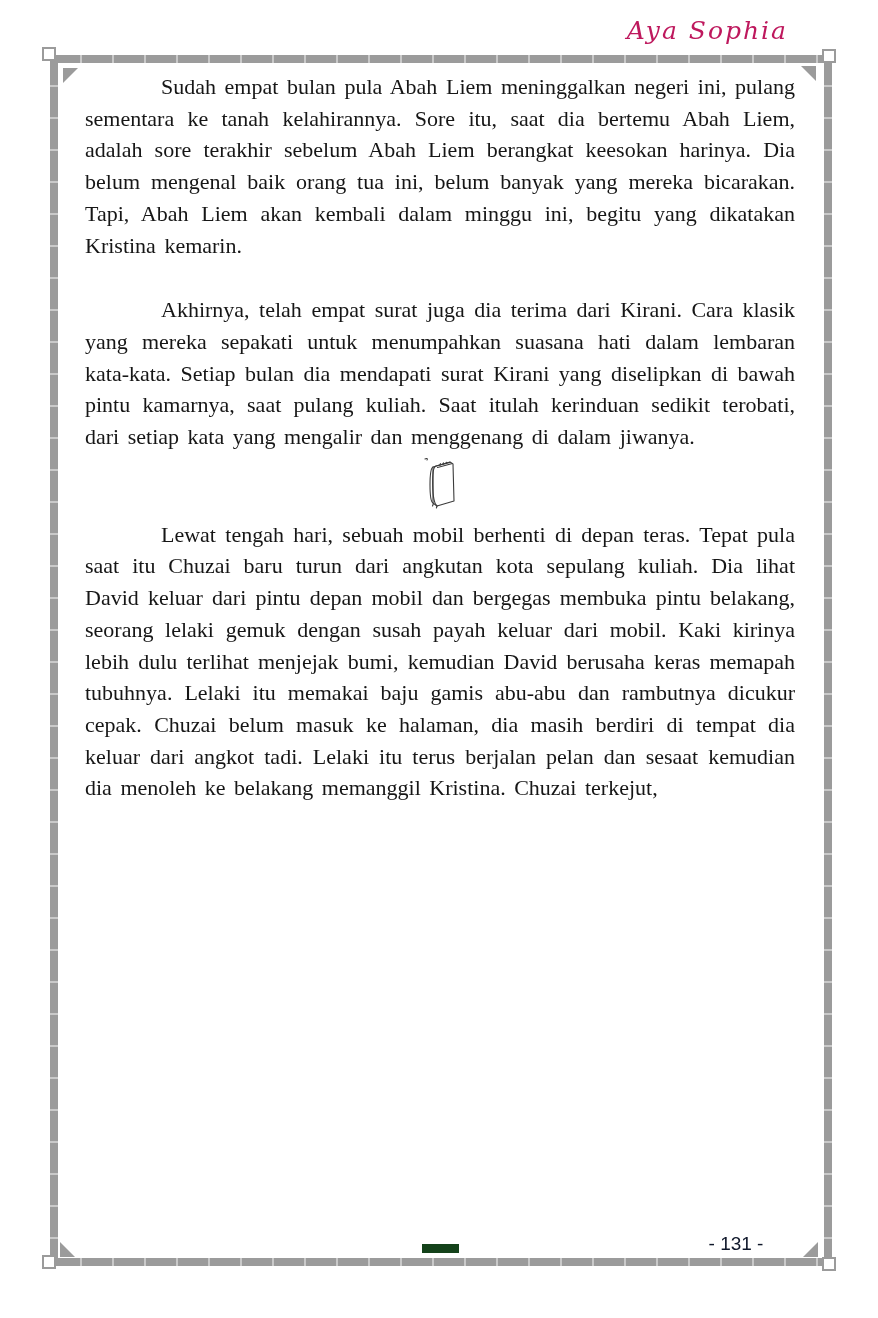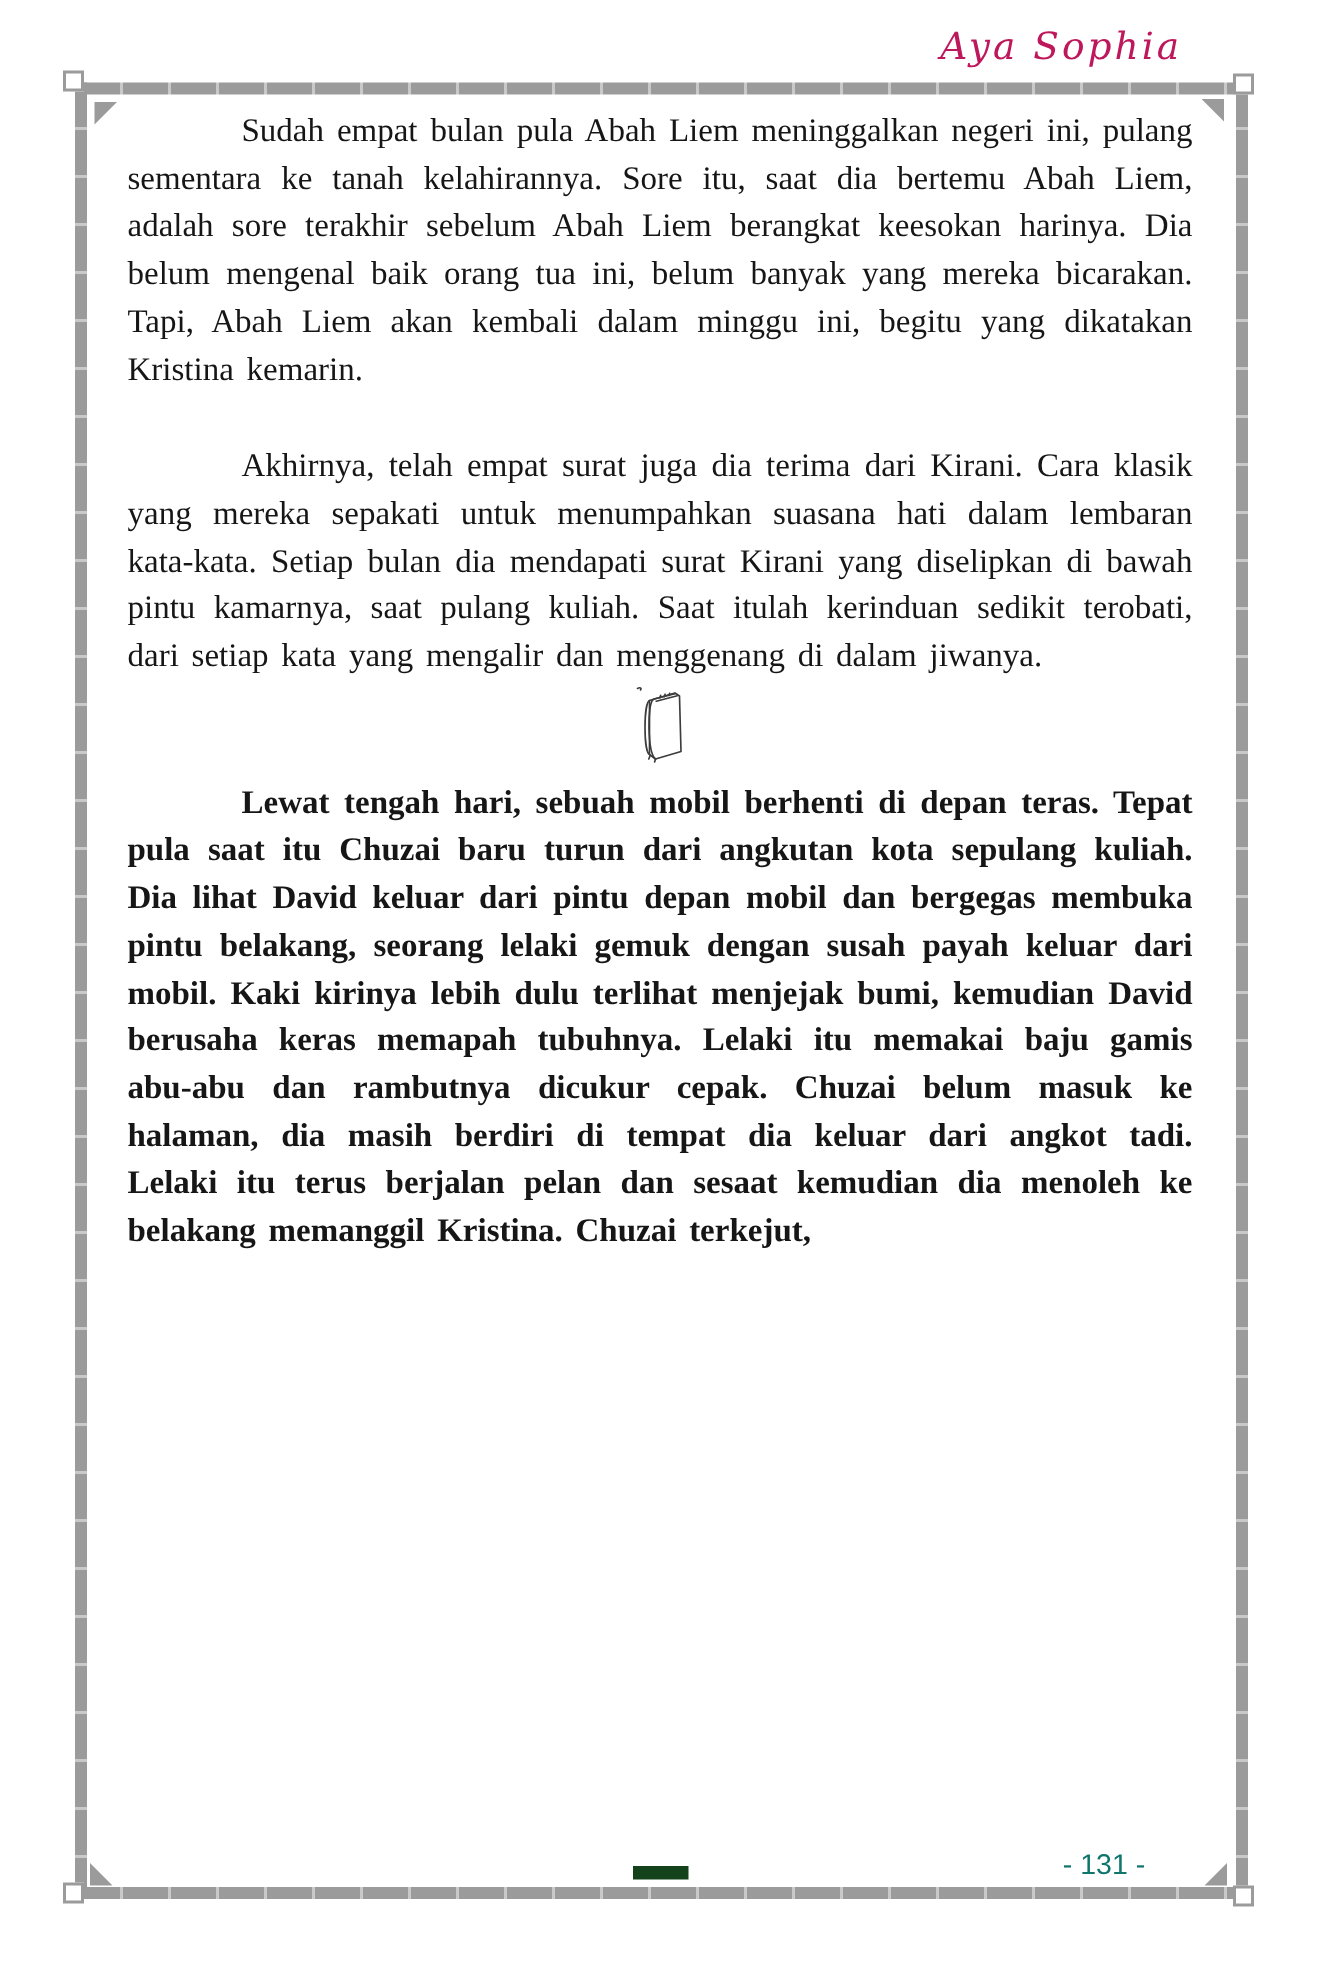--- a/index.html
+++ b/index.html
@@ -58,42 +58,42 @@
     left: 85px; top: 71px; width: 710px;
     font-size: 22px;
     line-height: 31.7px;
     word-spacing: 3px;
     text-align: justify;
     color: #161616;
   }
   .page-body p { margin: 0 0 33px 0; text-indent: 76px; }
   .page-body p.continuation { text-indent: 0; }
   .page-body p.tight { margin-bottom: 4px; margin-top: 21px; }
-  .page-body p:last-child { margin-bottom: 0; font-weight: bold; }
+  .page-body p:last-child { margin-bottom: 0; }
 
   
   .ornament {
     height: 52px;
     margin: 0 auto 10px auto;
     display: flex; justify-content: center; align-items: center;
   }
 
   
   .footer-rule {
     position: absolute;
     left: 422px; top: 1244px;
     width: 37px; height: 9px;
     background: #14421a;
   }
   .page-number {
     position: absolute;
     top: 1233px; left: 704px; width: 64px;
     font-family: "Liberation Sans", sans-serif;
     font-size: 19px;
-    color: #0f766e;
+    color: #0f172a;
     text-align: center;
     white-space: nowrap;
   }
 </style>
 </head>
 <body>
 
 <div>
 
   <div class="running-header">

